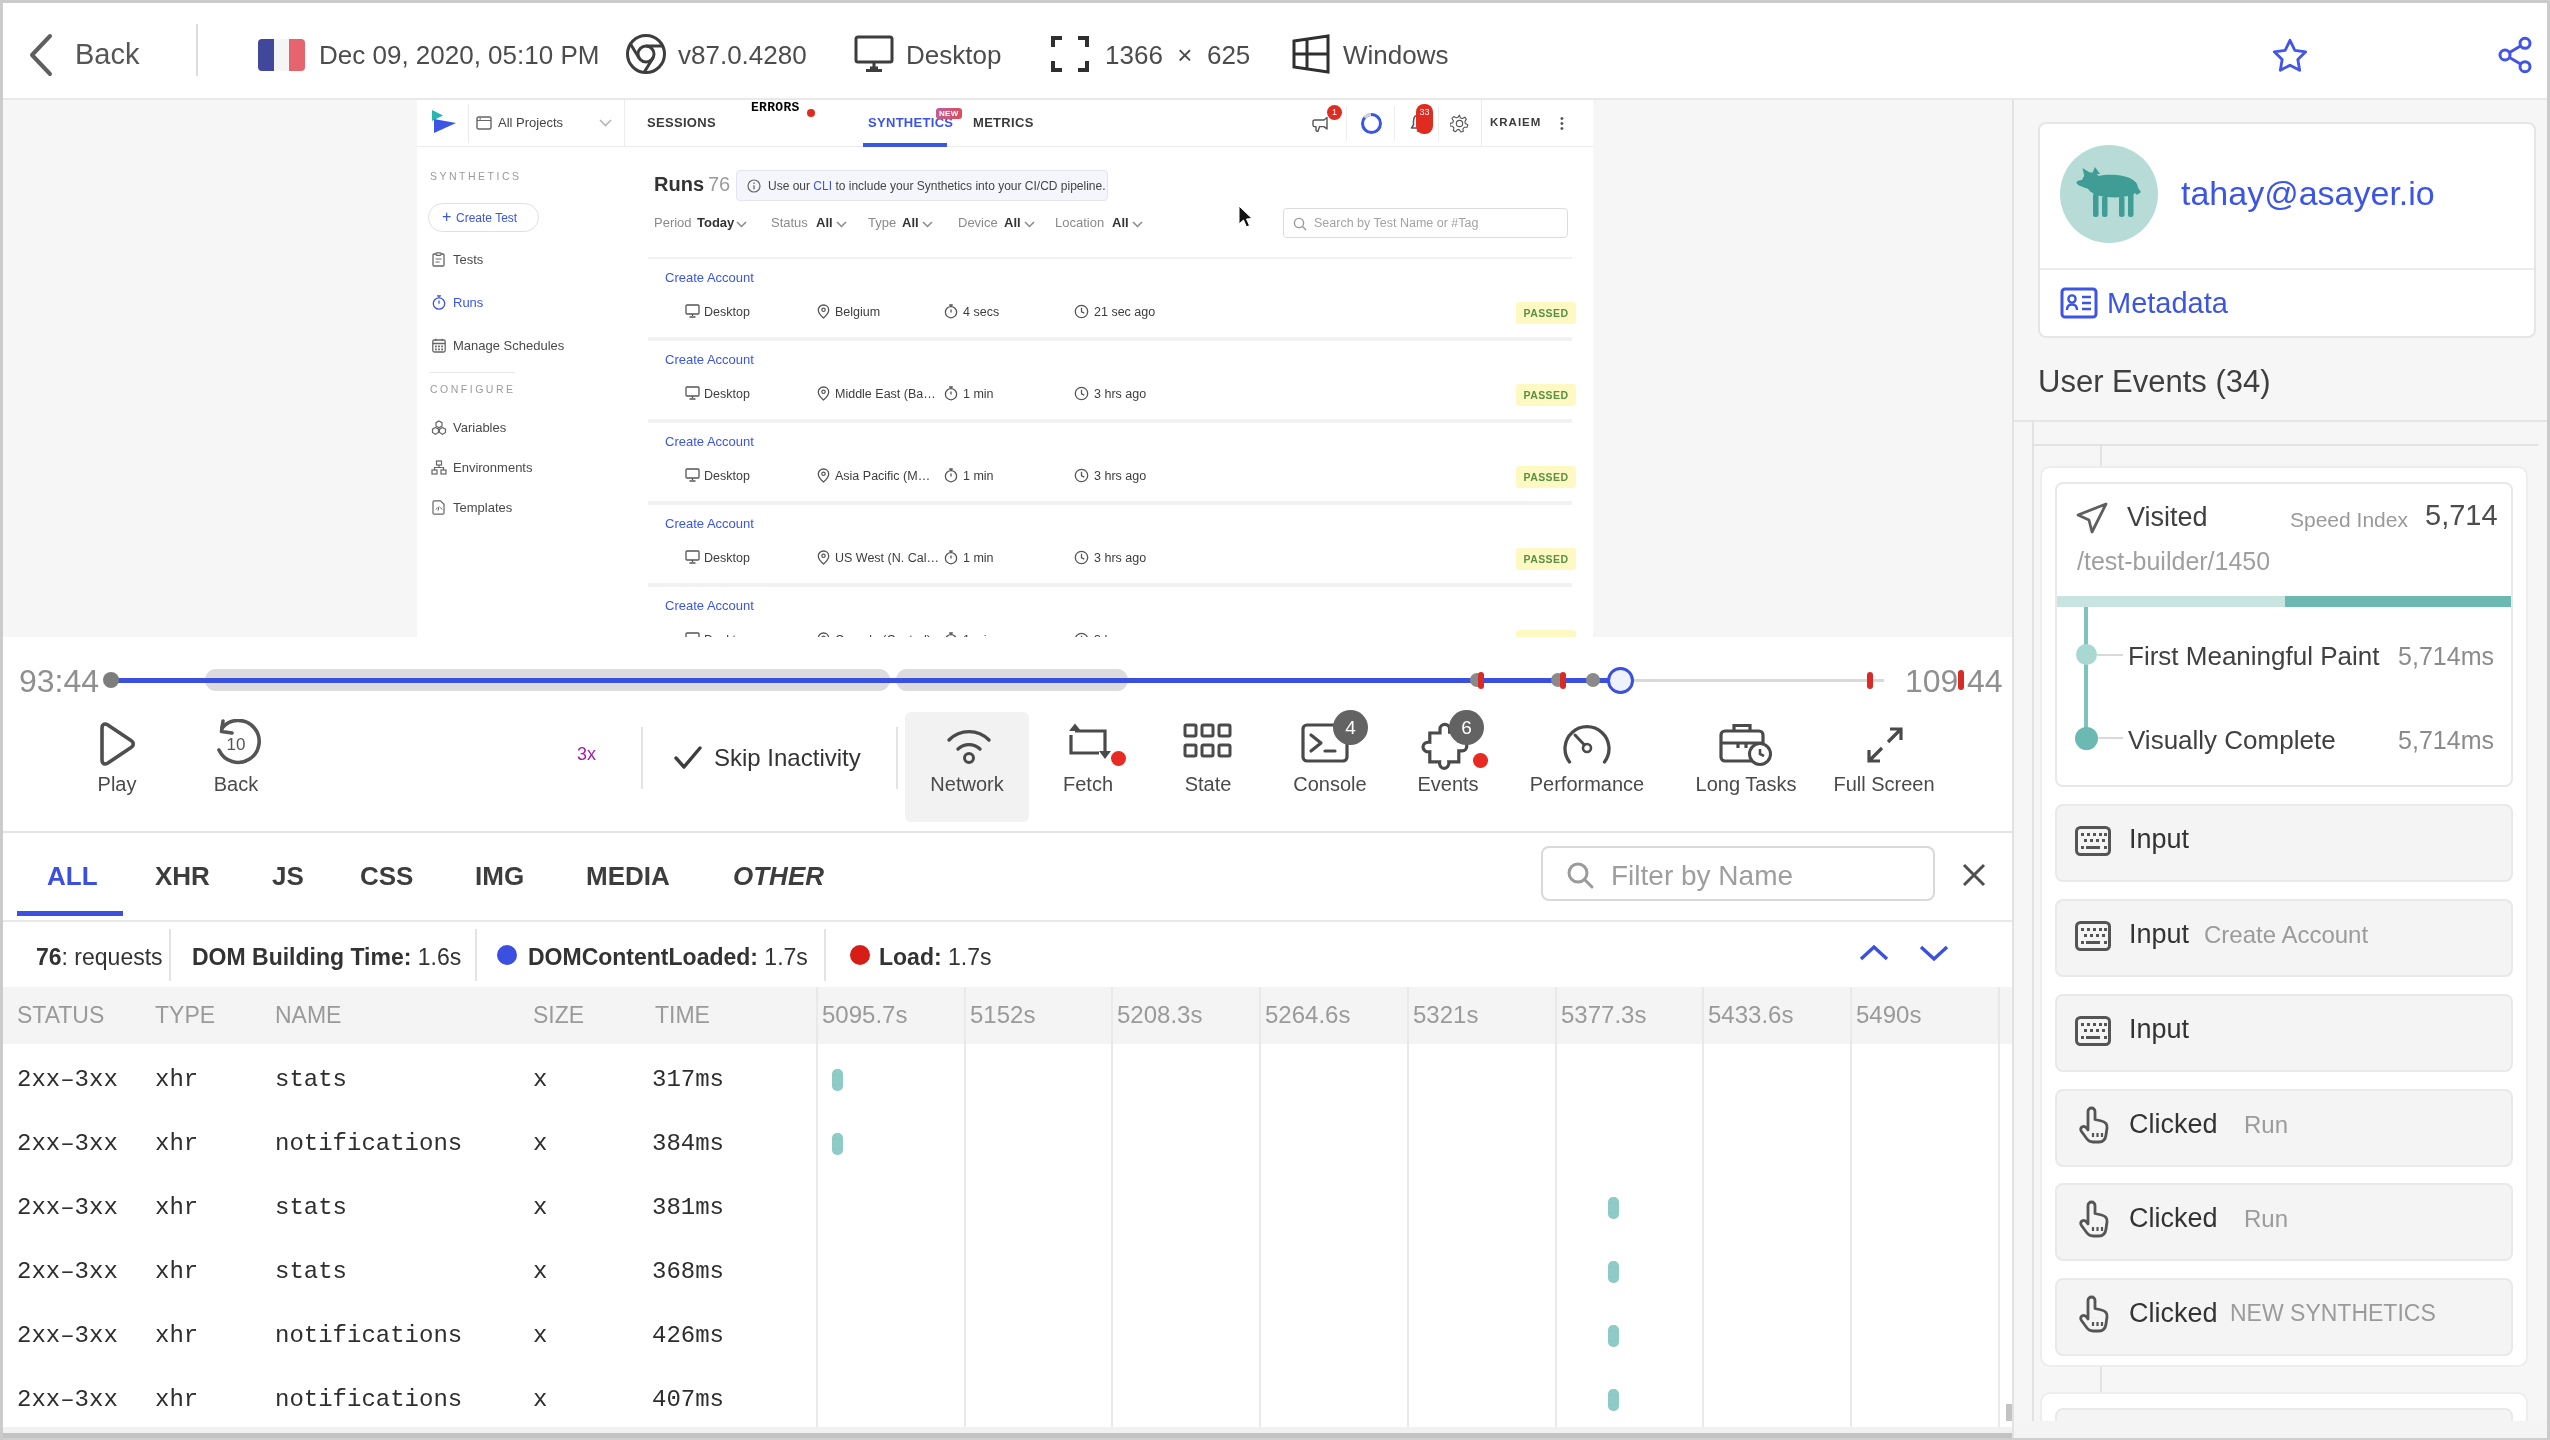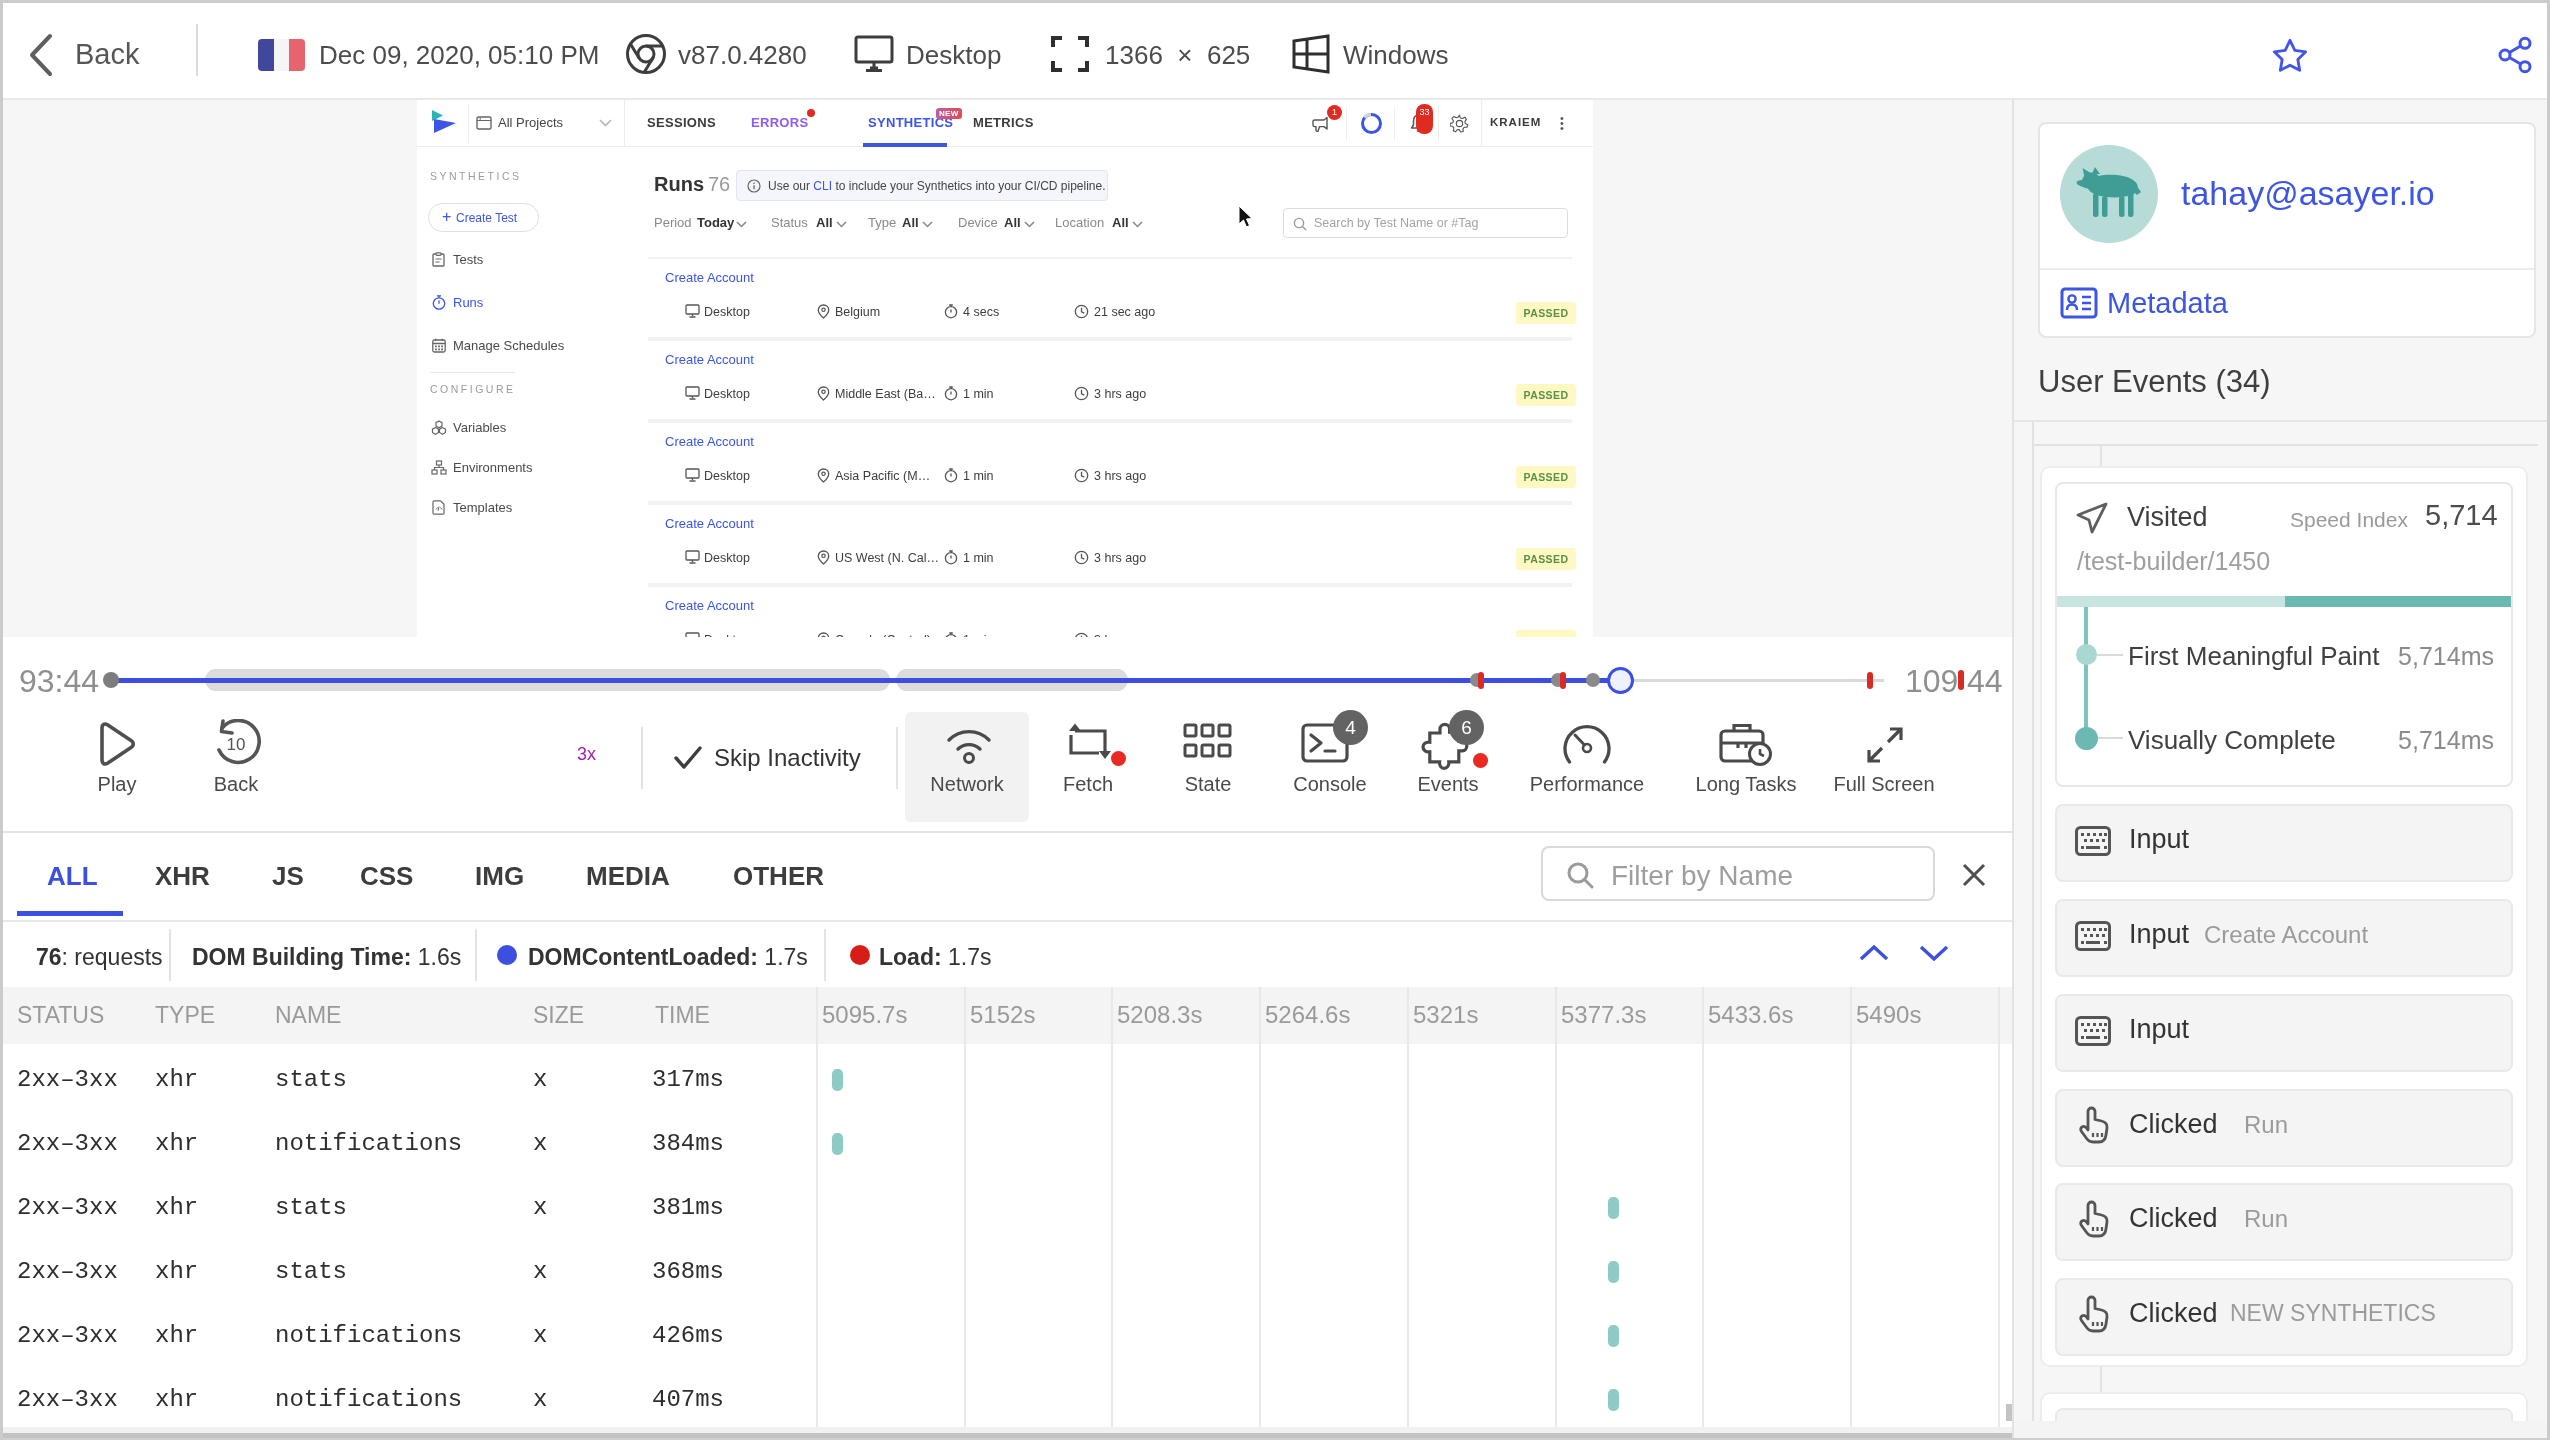--- a/index.html
+++ b/index.html
@@ -90,21 +90,21 @@
     <svg class="abs" style="left:59px;top:16px" width="16" height="14" viewBox="0 0 16 14">
       <rect x="1" y="1" width="14" height="12" rx="1.5" fill="none" stroke="#666" stroke-width="1.4"></rect>
       <path d="M1 4.5 L15 4.5 M3.5 2.8 L5 2.8" stroke="#666" stroke-width="1.2"></path>
     </svg>
     <div class="abs" style="left:81px;top:15px;font-size:13px;color:#444;">All Projects</div>
     <svg class="abs" style="left:182px;top:19px" width="13" height="8" viewBox="0 0 13 8">
       <path d="M1 1 L6.5 6.5 L12 1" fill="none" stroke="#b5b5b5" stroke-width="1.6"></path>
     </svg>
     <div class="abs" style="left:207px;top:0;width:1px;height:47px;background:#ececec;"></div>
     <div class="abs" style="left:230px;top:15px;font-size:13px;font-weight:bold;color:#3b3b3b;letter-spacing:0.3px;">SESSIONS</div>
-    <div class="abs" style="left:334px;top:15px;font-size:13px;font-weight:bold;color:#8b5cf6;letter-spacing:0.3px;">ERRORS</div>
+    <div class="abs" style="left:334px;top:0;font-size:13px;font-weight:bold;color:#000000;letter-spacing:0.3px;font-family:Liberation Mono, monospace;">ERRORS</div>
     <div class="abs" style="left:390px;top:9px;width:8px;height:8px;border-radius:50%;background:#e02b20;"></div>
     <div class="abs" style="left:451px;top:15px;font-size:13px;font-weight:bold;color:#3b55e5;letter-spacing:0.3px;">SYNTHETICS</div>
     <div class="abs" style="left:446px;top:43px;width:84px;height:4px;background:#3b55e5;"></div>
     <div class="abs" style="left:519px;top:8px;padding:1px 3px;font-size:8px;font-weight:bold;color:#fff;background:linear-gradient(100deg,#c05c9e,#d94f56);border-radius:3px;letter-spacing:0.3px;">NEW</div>
     <div class="abs" style="left:556px;top:15px;font-size:13px;font-weight:bold;color:#3b3b3b;letter-spacing:0.3px;">METRICS</div>
     <svg class="abs" style="left:894px;top:13px" width="22" height="20" viewBox="0 0 22 20">
       <path d="M2 8 L2 12 C2 13 2.6 13.6 3.6 13.6 L5 13.6 L5 17 C5 18 6 18.6 7 18.3 L8.6 13.6 L13 13.6 L16 16 L16 4.5 L13 7 L4 7 C2.8 7 2 7.6 2 8 Z" fill="none" stroke="#555" stroke-width="1.4" stroke-linejoin="round"></path>
     </svg>
     <div class="abs" style="left:910px;top:5px;width:15px;height:15px;border-radius:50%;background:#e02b20;color:#fff;font-size:9px;text-align:center;line-height:15px;">1</div>
     <div class="abs" style="left:929px;top:6px;width:1px;height:35px;background:#efefef;"></div>
@@ -474,21 +474,21 @@
   <div class="abs" style="left:1811px;top:66px;width:140px;text-align:center;font-size:20px;color:#4a4a4a;">Full Screen</div>
 </div>
 
 <div class="abs" id="tabsrow" style="left:3px;top:831px;width:2009px;height:89px;background:#fff;border-top:2px solid #e4e4e4;">
   <div class="abs" style="left:44px;top:28px;font-size:26px;font-weight:bold;color:#3b4fe0;">ALL</div>
   <div class="abs" style="left:152px;top:28px;font-size:26px;font-weight:bold;color:#3d3d3d;">XHR</div>
   <div class="abs" style="left:269px;top:28px;font-size:26px;font-weight:bold;color:#3d3d3d;">JS</div>
   <div class="abs" style="left:357px;top:28px;font-size:26px;font-weight:bold;color:#3d3d3d;">CSS</div>
   <div class="abs" style="left:472px;top:28px;font-size:26px;font-weight:bold;color:#3d3d3d;">IMG</div>
   <div class="abs" style="left:583px;top:28px;font-size:26px;font-weight:bold;color:#3d3d3d;">MEDIA</div>
-  <div class="abs" style="left:730px;top:28px;font-size:26px;font-weight:bold;color:#3d3d3d;">OTHER</div>
+  <div class="abs" style="left:730px;top:28px;font-size:26px;font-weight:bold;color:#3d3d3d;font-style:italic;">OTHER</div>
   <div class="abs" style="left:14px;top:78px;width:106px;height:5px;background:#3b4fe0;"></div>
 
   <div class="abs" style="left:1538px;top:13px;width:394px;height:55px;border:2px solid #d9d9d9;border-radius:8px;background:#fff;">
     <svg class="abs" style="left:22px;top:12px" width="30" height="30" viewBox="0 0 30 30">
       <circle cx="13" cy="13" r="9" fill="none" stroke="#9b9b9b" stroke-width="3"></circle>
       <path d="M20 20 L27 27" stroke="#9b9b9b" stroke-width="3" stroke-linecap="round"></path>
     </svg>
     <div class="abs" style="left:68px;top:12px;font-size:28px;color:#9e9e9e;">Filter by Name</div>
   </div>
   <svg class="abs" style="left:1955px;top:26px" width="32" height="32" viewBox="0 0 32 32">

